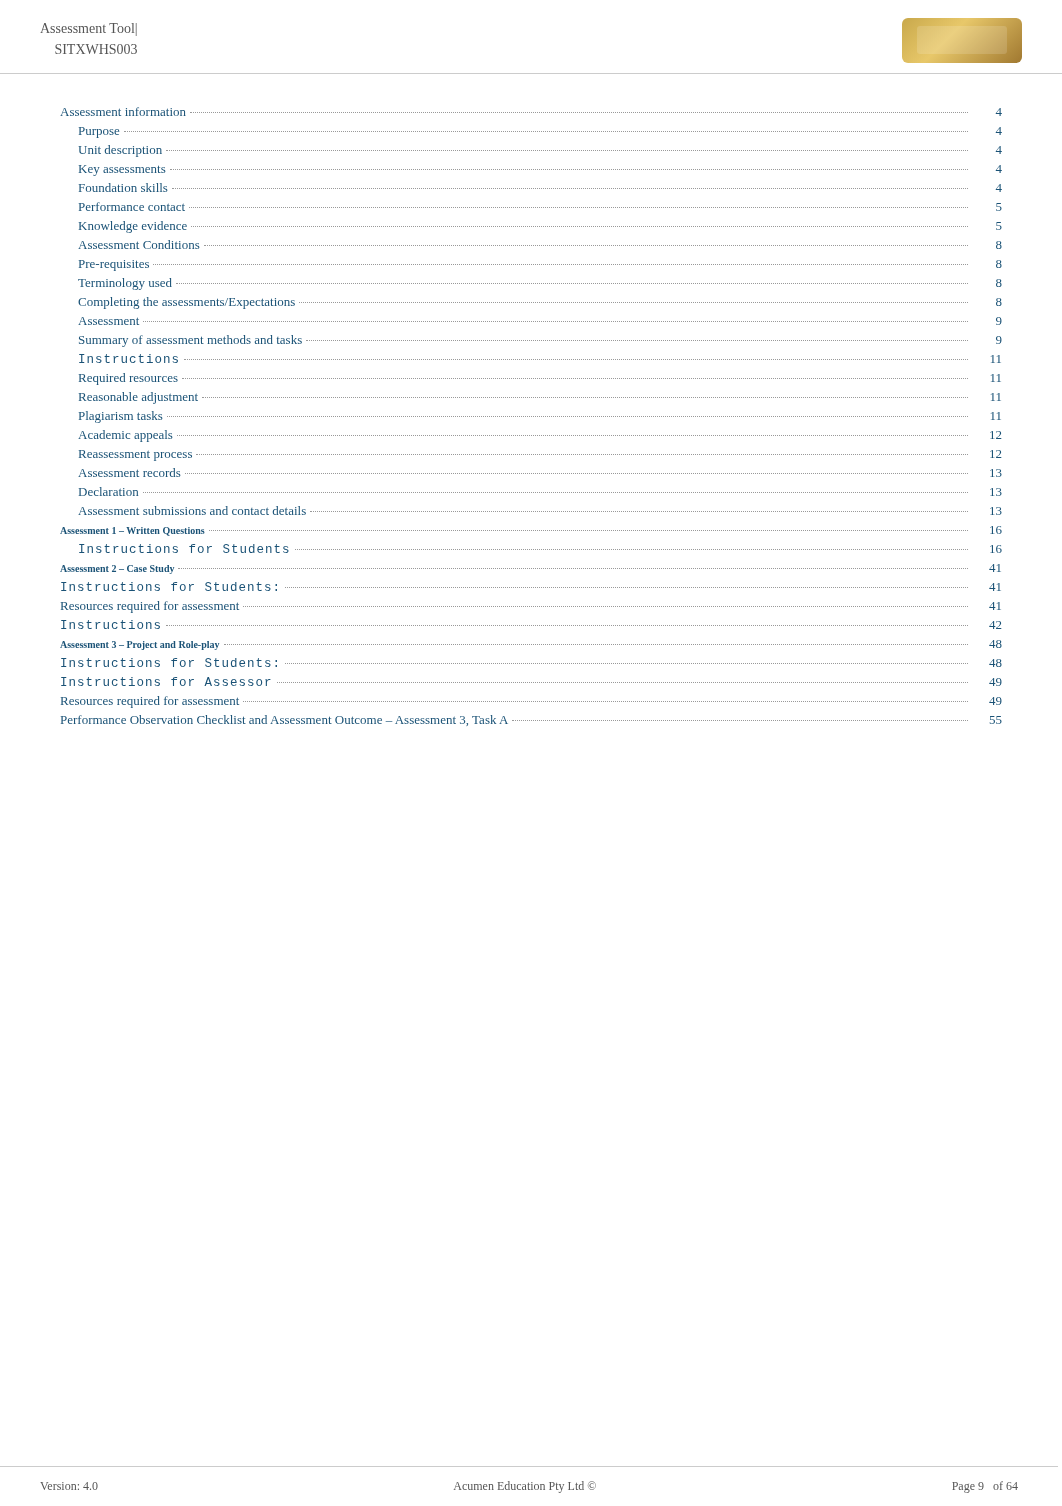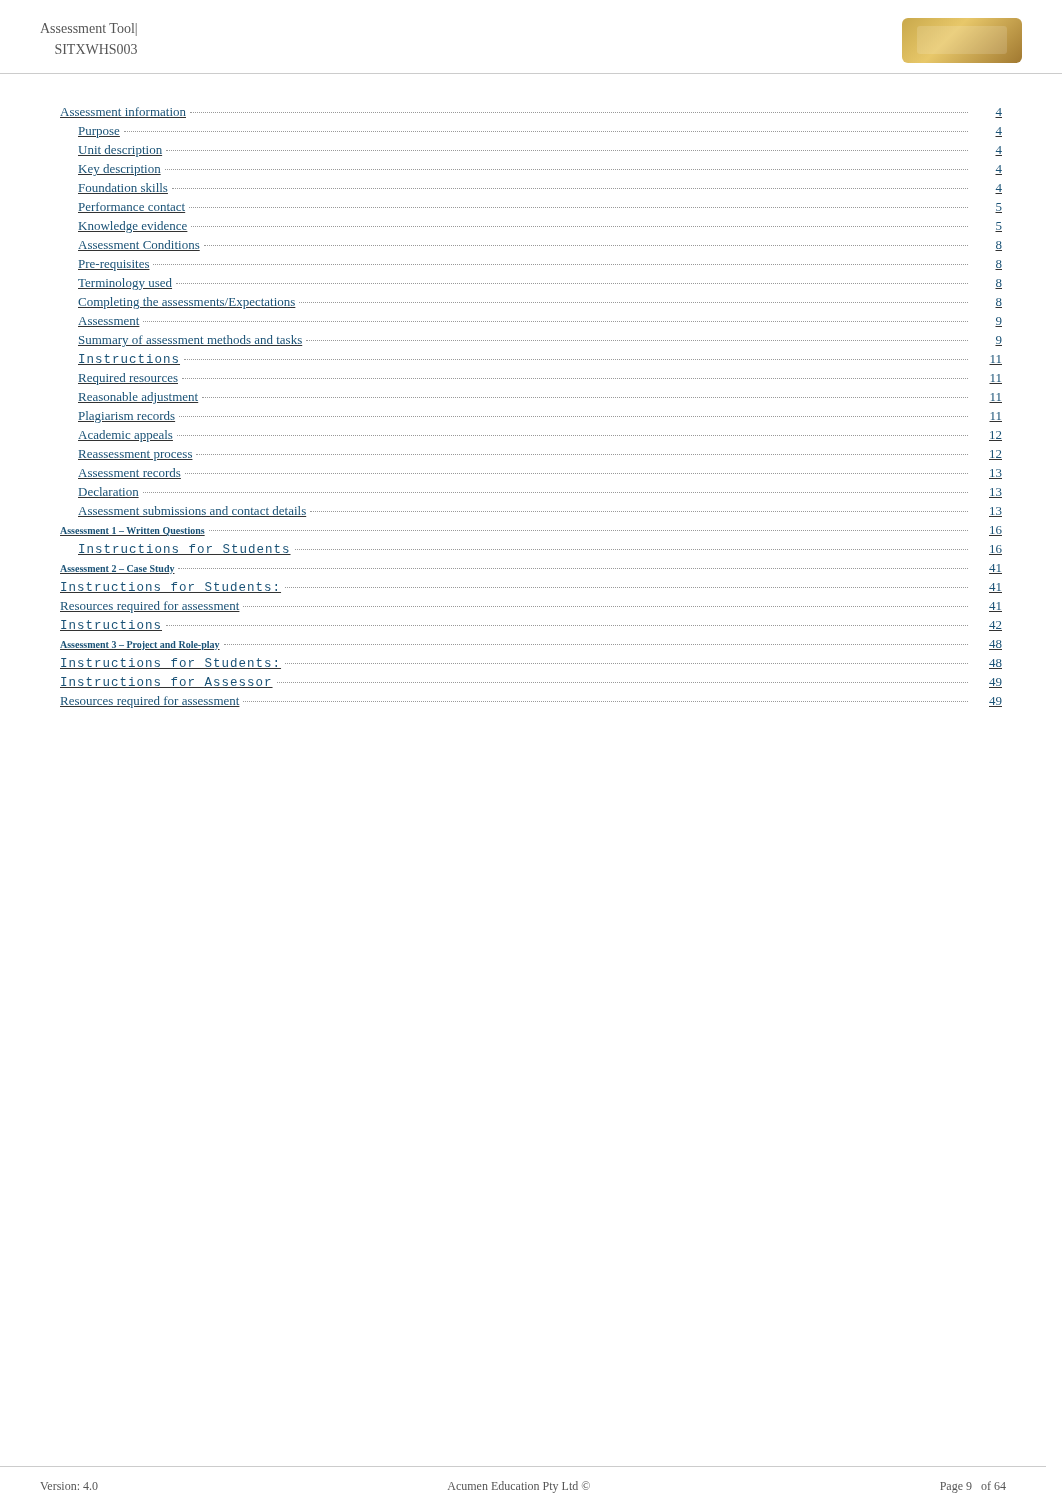--- a/index.html
+++ b/index.html
@@ -62,21 +62,20 @@
 
     
     .toc {
       width: 100%;
     }
     .toc-row {
       display: flex;
       align-items: baseline;
       margin-bottom: 3px;
       font-size: 13px;
-      text-decoration: underline;
     }
     .toc-label {
       white-space: nowrap;
       color: #1a5276;
     }
     .toc-label.indent1 { margin-left: 18px; }
     .toc-dots {
       flex: 1;
       border-bottom: 1px dotted #999;
       margin: 0 4px;
@@ -100,21 +99,21 @@
     .toc-label.instructions-style {
       font-family: 'Courier New', monospace;
       font-size: 12.5px;
       letter-spacing: 1px;
     }
 
     
     .footer {
       position: absolute;
       bottom: 0;
-      left: 0; right: 16px;
+      left: 0; right: 4px;
       border-top: 1px solid #ccc;
       padding: 12px 40px;
       display: flex;
       justify-content: space-between;
       align-items: center;
       font-size: 12px;
       color: #555;
     }
     .footer-center {
       display: flex;
@@ -146,21 +145,21 @@
         <span class="toc-label indent1">Purpose</span>
         <span class="toc-dots"></span>
         <span class="toc-page">4</span>
       </div>
       <div class="toc-row">
         <span class="toc-label indent1">Unit  description</span>
         <span class="toc-dots"></span>
         <span class="toc-page">4</span>
       </div>
       <div class="toc-row">
-        <span class="toc-label indent1">Key  description</span>
+        <span class="toc-label indent1">Key  assessments</span>
         <span class="toc-dots"></span>
         <span class="toc-page">4</span>
       </div>
       <div class="toc-row">
         <span class="toc-label indent1">Foundation skills</span>
         <span class="toc-dots"></span>
         <span class="toc-page">4</span>
       </div>
       <div class="toc-row">
         <span class="toc-label indent1">Performance    contact</span>
@@ -211,21 +210,21 @@
         <span class="toc-label indent1">Required    resources</span>
         <span class="toc-dots"></span>
         <span class="toc-page">11</span>
       </div>
       <div class="toc-row">
         <span class="toc-label indent1">Reasonable    adjustment</span>
         <span class="toc-dots"></span>
         <span class="toc-page">11</span>
       </div>
       <div class="toc-row">
-        <span class="toc-label indent1">Plagiarism    records</span>
+        <span class="toc-label indent1">Plagiarism    tasks</span>
         <span class="toc-dots"></span>
         <span class="toc-page">11</span>
       </div>
       <div class="toc-row">
         <span class="toc-label indent1">Academic    appeals</span>
         <span class="toc-dots"></span>
         <span class="toc-page">12</span>
       </div>
       <div class="toc-row">
         <span class="toc-label indent1">Reassessment    process</span>
@@ -289,20 +288,25 @@
       </div>
       <div class="toc-row">
         <span class="toc-label instructions-style">Instructions for Assessor</span>
         <span class="toc-dots"></span>
         <span class="toc-page">49</span>
       </div>
       <div class="toc-row">
         <span class="toc-label">Resources    required    for  assessment</span>
         <span class="toc-dots"></span>
         <span class="toc-page">49</span>
+      </div>
+      <div class="toc-row">
+        <span class="toc-label">Performance    Observation    Checklist  and  Assessment    Outcome   – Assessment   3, Task A</span>
+        <span class="toc-dots"></span>
+        <span class="toc-page">55</span>
       </div>
     </div>
 
 </div>
 
 <div class="footer">
   <div>Version: 4.0</div>
   <div class="footer-center">
     <span>Acumen   Education Pty    Ltd  ©</span>
   </div>

